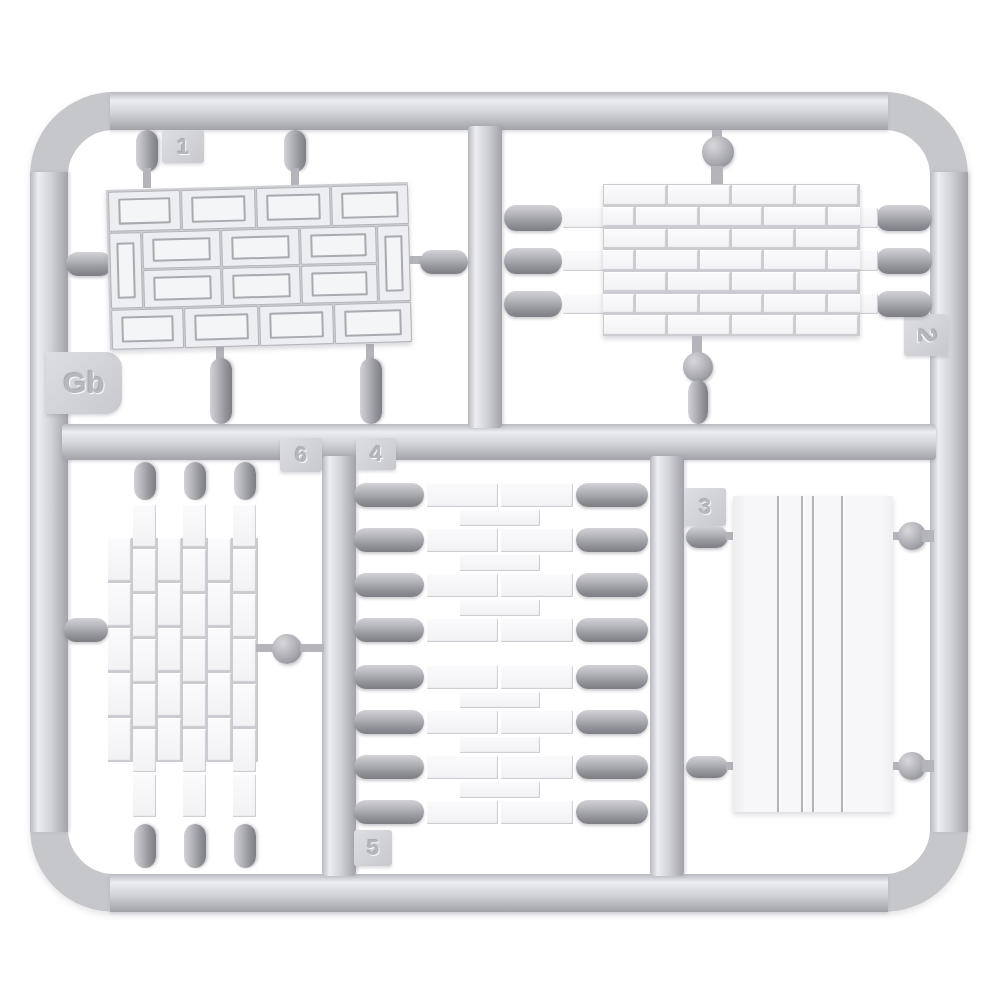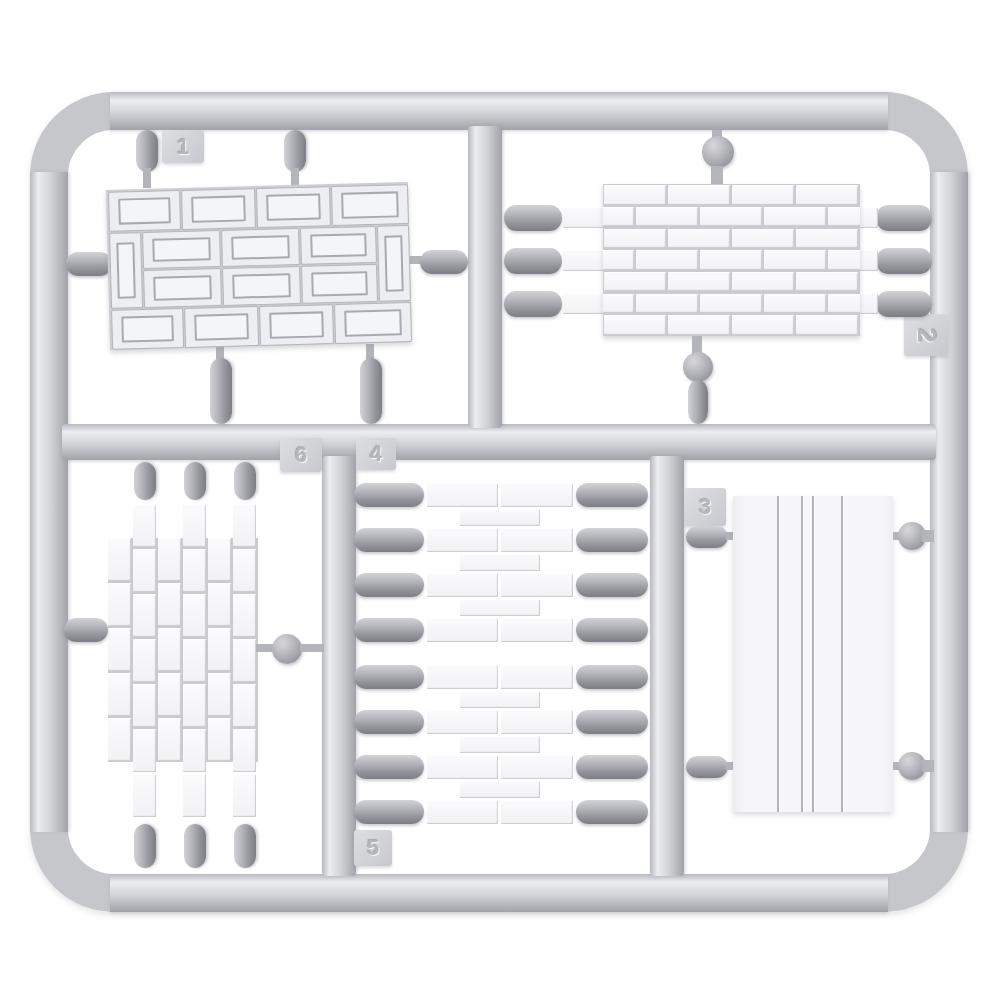--- a/index.html
+++ b/index.html
@@ -64,20 +64,23 @@
   <div class="rail-h" style="left:110px;top:874px;width:778px;"></div>
   <div class="rail-v" style="left:30px;top:172px;height:660px;"></div>
   <div class="rail-v" style="left:930px;top:172px;height:660px;"></div>
   <div class="rail-h mid" style="left:62px;top:424px;width:874px;"></div>
   <div class="rail-v div" style="left:468px;top:126px;height:302px;"></div>
   <div class="rail-v div" style="left:322px;top:456px;height:420px;"></div>
   <div class="rail-v div" style="left:650px;top:456px;height:420px;"></div>
 
   <div class="tag" style="left:162px;top:130px;width:42px;height:33px;font-size:22px;">
       <span>1</span>
+    </div>
+  <div class="tag" style="left:46px;top:352px;width:76px;height:62px;font-size:30px;border-radius:0 16px 16px 0;">
+      <span>Gb</span>
     </div>
   <div class="tag rot90" style="left:904px;top:314px;width:44px;height:42px;font-size:26px;">
       <span>2</span>
     </div>
   <div class="tag" style="left:280px;top:438px;width:42px;height:34px;font-size:22px;">
       <span>6</span>
     </div>
   <div class="tag" style="left:356px;top:438px;width:40px;height:32px;font-size:22px;">
       <span>4</span>
     </div>

